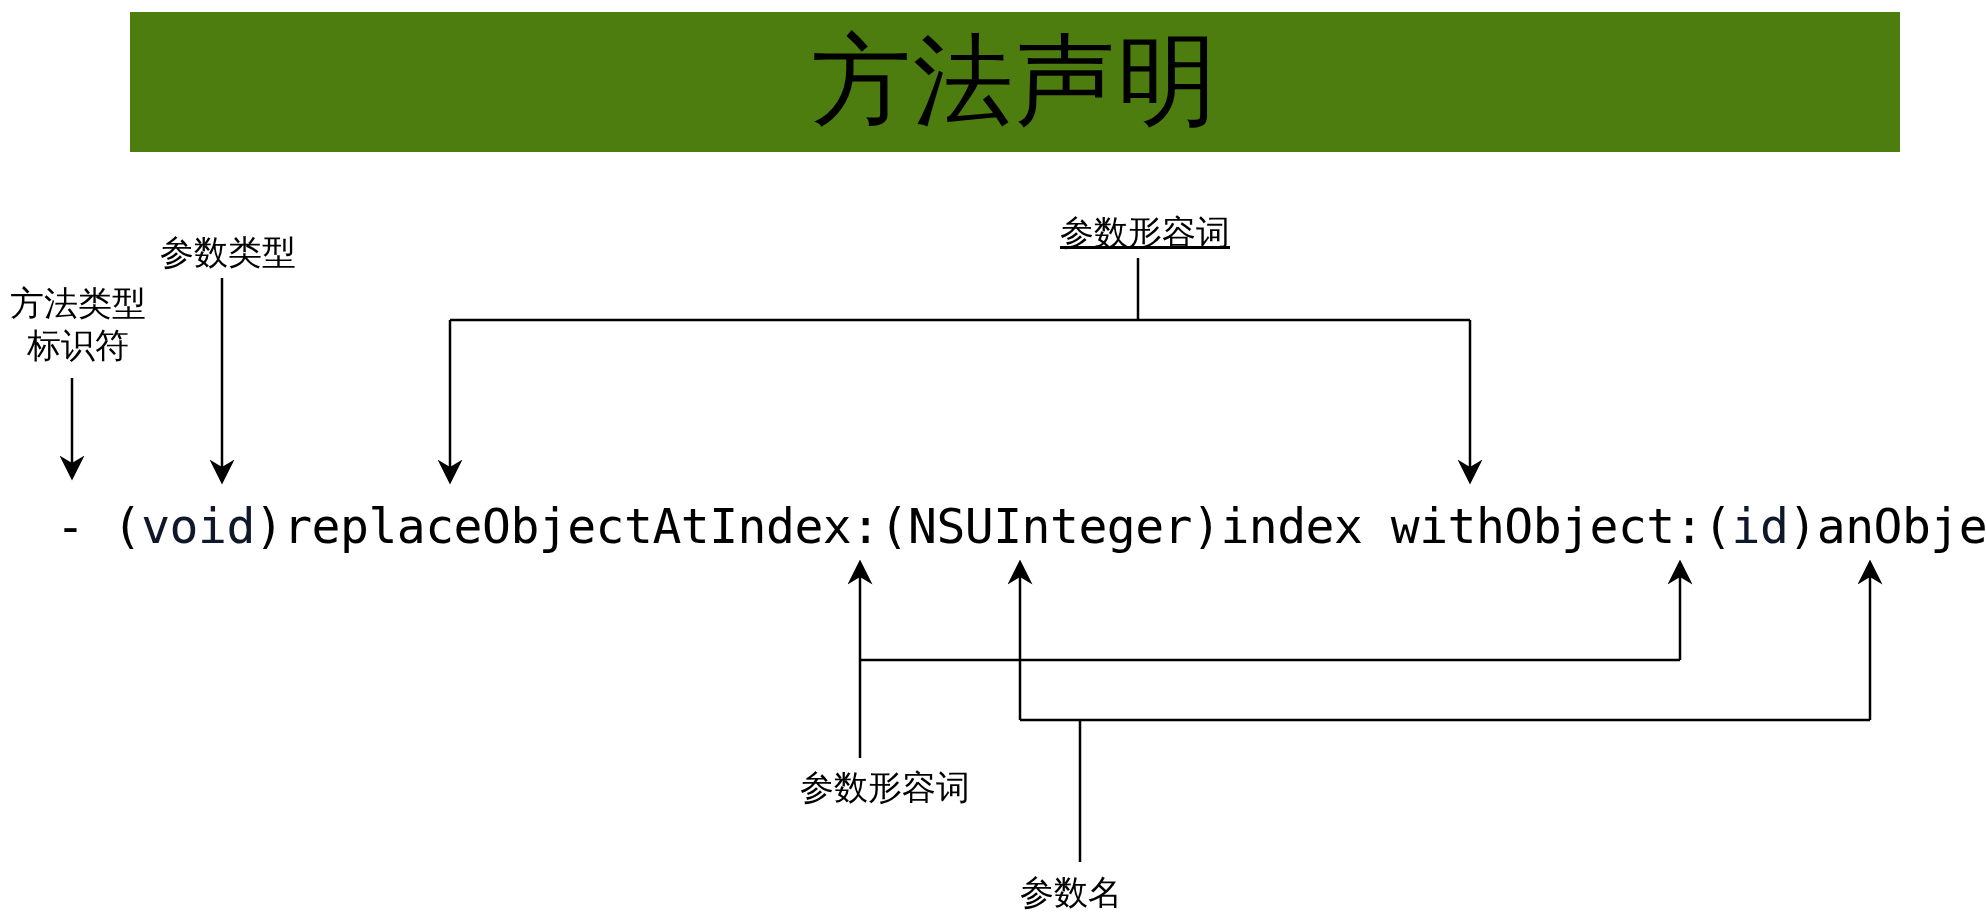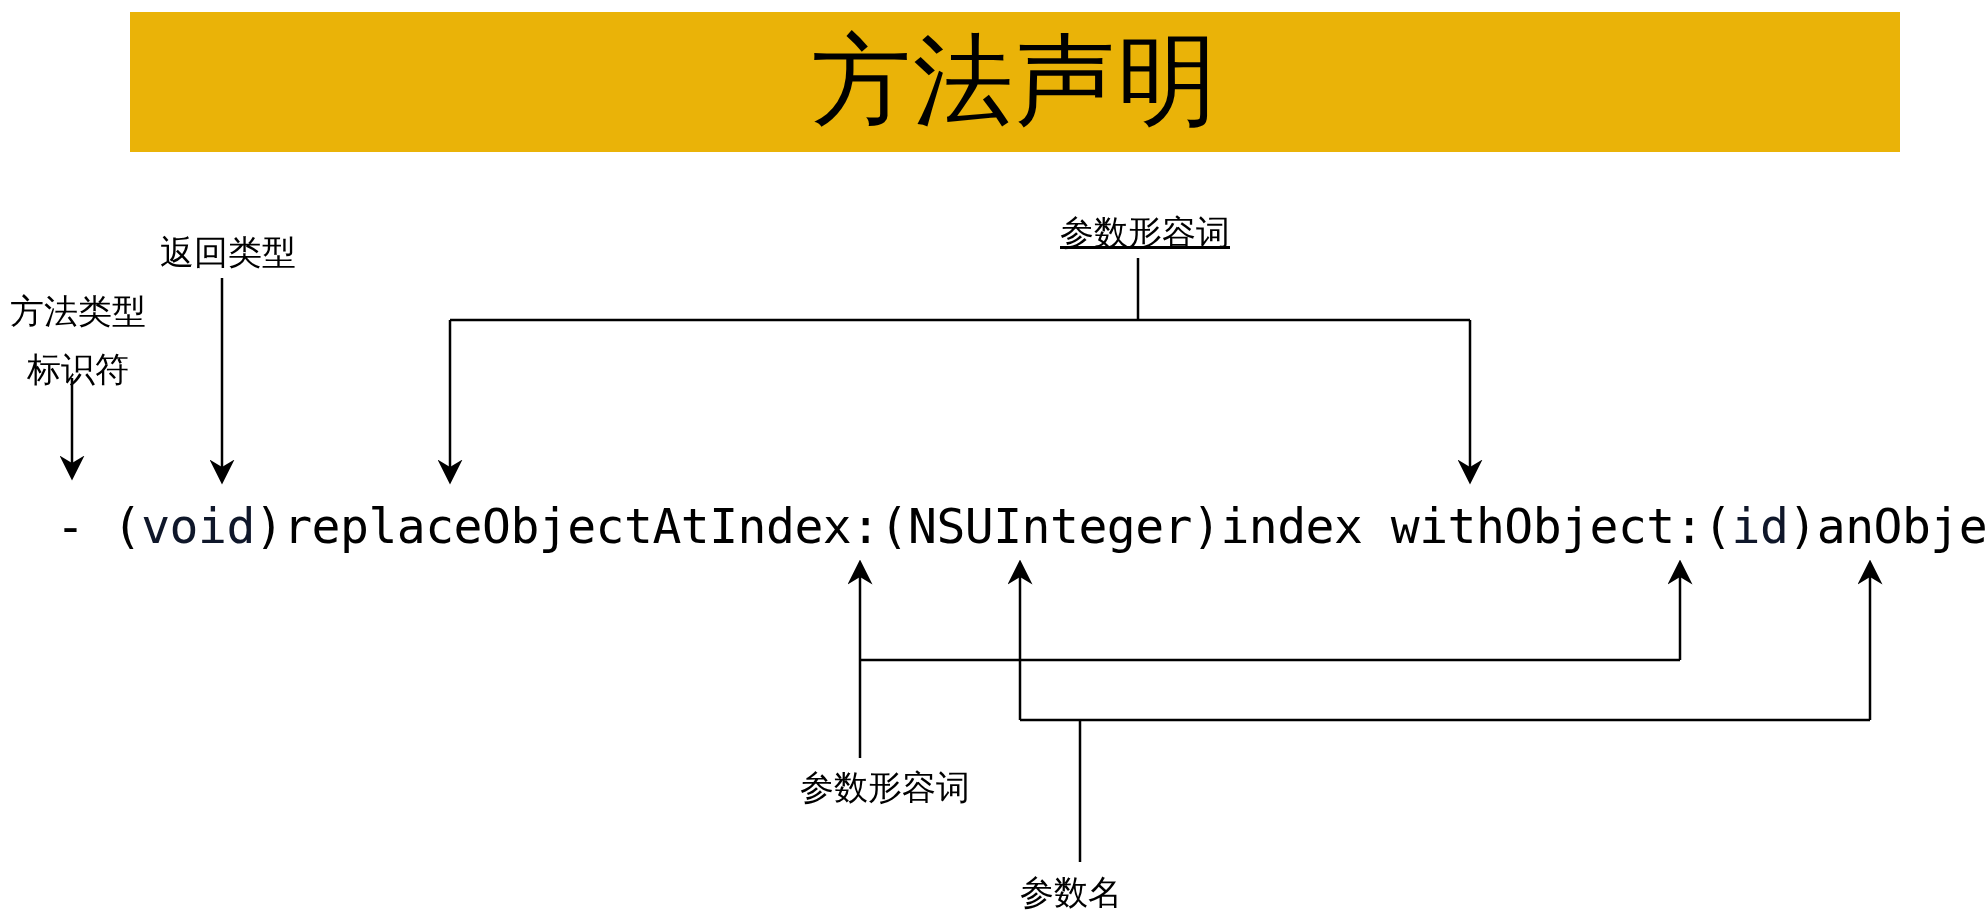--- a/index.html
+++ b/index.html
@@ -9,38 +9,38 @@
     background: #ffffff;
     position: relative;
     font-family: "Microsoft YaHei", "SimSun", sans-serif;
   }
   .title-bar {
     position: absolute;
     left: 130px;
     top: 12px;
     width: 1770px;
     height: 140px;
-    background: #eab308;
+    background: #4d7c0f;
     display: flex;
     align-items: center;
     justify-content: center;
   }
   .title-text {
     font-size: 100px;
     color: #000000;
     font-weight: normal;
     letter-spacing: 2px;
   }
   .label {
     position: absolute;
     font-size: 34px;
     color: #000000;
     font-weight: normal;
   }
-  .label-method-type { left: 10px; top: 282px; text-align: center; line-height: 58px; }
+  .label-method-type { left: 10px; top: 282px; text-align: center; line-height: 42px; }
   .label-return-type { left: 160px; top: 230px; }
   .label-param-adj { left: 1060px; top: 210px; text-decoration: underline; }
   .label-param-type { left: 800px; top: 765px; }
   .label-param-name { left: 1020px; top: 870px; }
 
   .code-line {
     position: absolute;
     left: 56px;
     top: 498px;
     font-family: "Menlo", "Monaco", "Consolas", monospace;
@@ -61,21 +61,21 @@
   }
 </style>
 </head>
 <body>
 
 <div class="title-bar">
   <span class="title-text">方法声明</span>
 </div>
 
 <div class="label label-method-type">方法类型<br>标识符</div>
-<div class="label label-return-type">返回类型</div>
+<div class="label label-return-type">参数类型</div>
 <div class="label label-param-adj">参数形容词</div>
 <div class="label label-param-type">参数形容词</div>
 <div class="label label-param-name">参数名</div>
 
 <div class="code-line">
   <span>- </span><span>(</span><span class="kw">void</span><span>)</span><span>replaceObjectAtIndex:</span><span>(</span><span>NSUInteger</span><span>)</span><span>index </span><span>withObject:</span><span>(</span><span class="kw">id</span><span>)</span><span>anObject</span>
 </div>
 
 <svg class="arrows">
   <defs>

